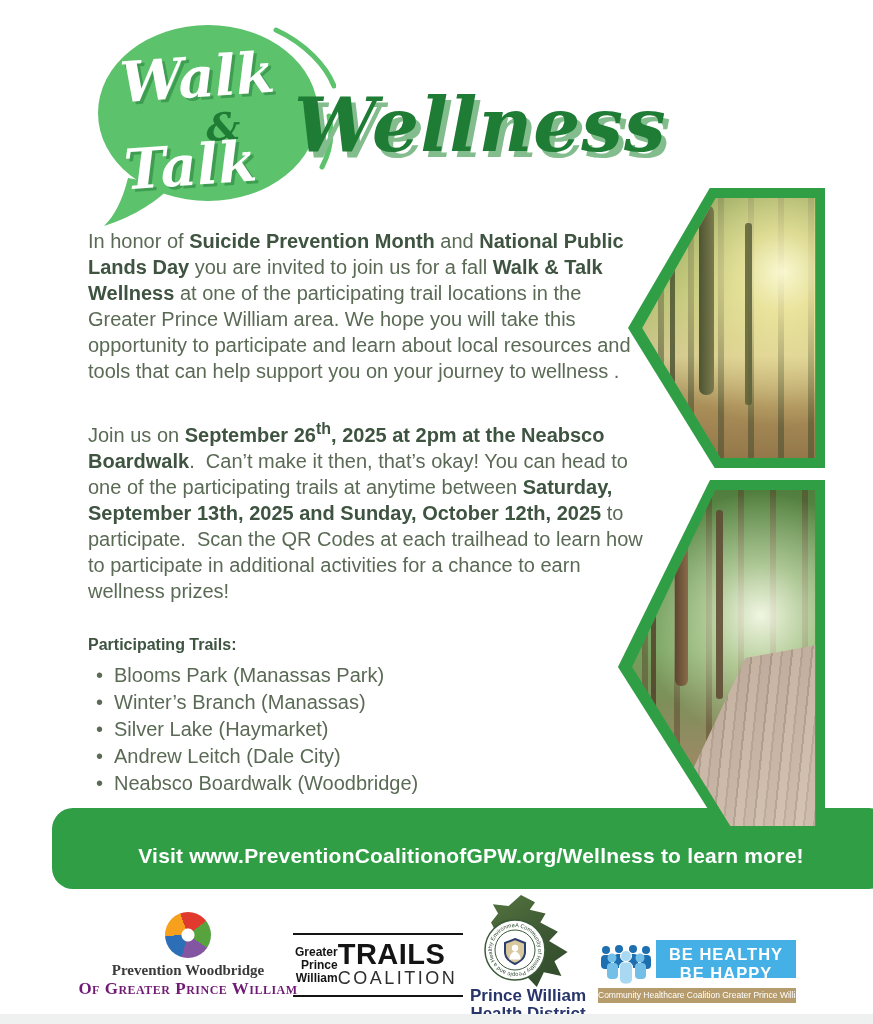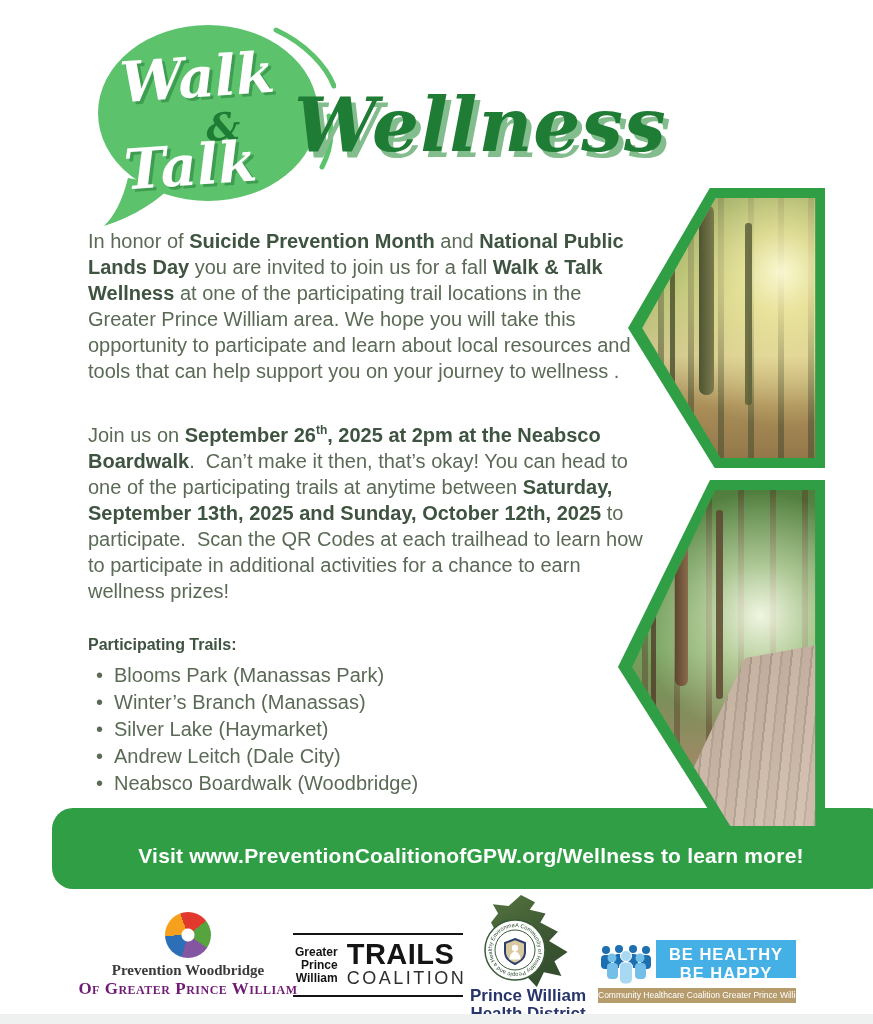--- a/index.html
+++ b/index.html
@@ -16,21 +16,21 @@
   .talk{left:124px;top:132px;font-size:56px;color:#ffffff;transform:rotate(-4deg);
         text-shadow:3px 3px 0 rgba(27,112,48,.45);}
   .wellness{left:294px;top:82px;font-size:74px;color:#1f7c35;letter-spacing:1px;
         text-shadow:5px 6px 0 #83bd8d;}
 
   
   .para{position:absolute;margin:0;font-size:20px;line-height:26px;color:#5a6a55;}
   .p1{left:88px;top:228px;width:552px;}
   .p2{left:88px;top:422px;width:556px;}
   .para .b{font-weight:700;color:#3e5340;}
-  .para sup{font-size:12px;line-height:0;font-weight:700;color:#3e5340;}
+  .para sup{font-size:16px;line-height:0;font-weight:700;color:#3e5340;}
   .trails-head{position:absolute;left:88px;top:636px;font-size:16px;font-weight:700;color:#3e5340;}
   .trails-list{position:absolute;left:88px;top:662px;margin:0;padding:0;list-style:none;
         font-size:20px;color:#5a6a55;}
   .trails-list li{position:relative;padding-left:26px;line-height:27px;}
   .trails-list li::before{content:"•";position:absolute;left:8px;color:#5a6a55;}
 
   
   .hex{position:absolute;background:#2f9e45;z-index:3;}
   .hex-in{position:absolute;inset:0;}
   .hex1{left:628px;top:188px;width:197px;height:280px;
@@ -72,21 +72,21 @@
   .pinwheel{width:46px;height:46px;margin:0 auto 4px;border-radius:50%;
       background:
       radial-gradient(circle at 50% 50%,#ffffff 0 6px,rgba(255,255,255,0) 7px),
       conic-gradient(from -20deg,#e2392f 0 72deg,#57a33e 72deg 144deg,#8456a2 144deg 216deg,#2d6fb7 216deg 288deg,#f6a01d 288deg 360deg);}
   .pc-l1{font-family:"Liberation Serif",serif;font-weight:700;font-size:15px;color:#3a3a3a;}
   .pc-l2{font-family:"Liberation Serif",serif;font-weight:700;font-size:17px;color:#701a75;
       font-variant-caps:small-caps;letter-spacing:.5px;}
 
   .tc{left:293px;top:933px;width:170px;}
   .tc-frame{border-top:2px solid #141414;border-bottom:2px solid #141414;padding:7px 2px;
-      display:flex;align-items:center;justify-content:flex-start;gap:9px;}
+      display:flex;align-items:center;justify-content:flex-start;}
   .tc-stack{text-align:right;font-weight:700;font-size:12px;line-height:13px;color:#141414;}
   .tc-title{font-weight:900;font-size:29px;line-height:25px;letter-spacing:.5px;color:#141414;}
   .tc-sub{font-size:18px;letter-spacing:2.5px;color:#2e2e2e;line-height:19px;margin-top:2px;font-weight:400;}
 
   .hd{left:468px;top:895px;width:120px;text-align:center;}
   .county{position:relative;width:88px;height:92px;margin:0 auto;
       clip-path:polygon(42% 0%,58% 8%,52% 16%,70% 20%,64% 30%,84% 40%,74% 50%,95% 62%,80% 72%,88% 88%,68% 84%,60% 100%,46% 86%,34% 72%,20% 52%,8% 30%,16% 20%,10% 10%,28% 12%);
       background:linear-gradient(150deg,#55753f,#3c5633 55%,#2f4a2a);}
   .seal{position:absolute;left:16px;top:24px;width:62px;height:62px;}
   .hd-l1,.hd-l2{font-weight:700;font-size:17px;line-height:18px;color:#27356b;}

